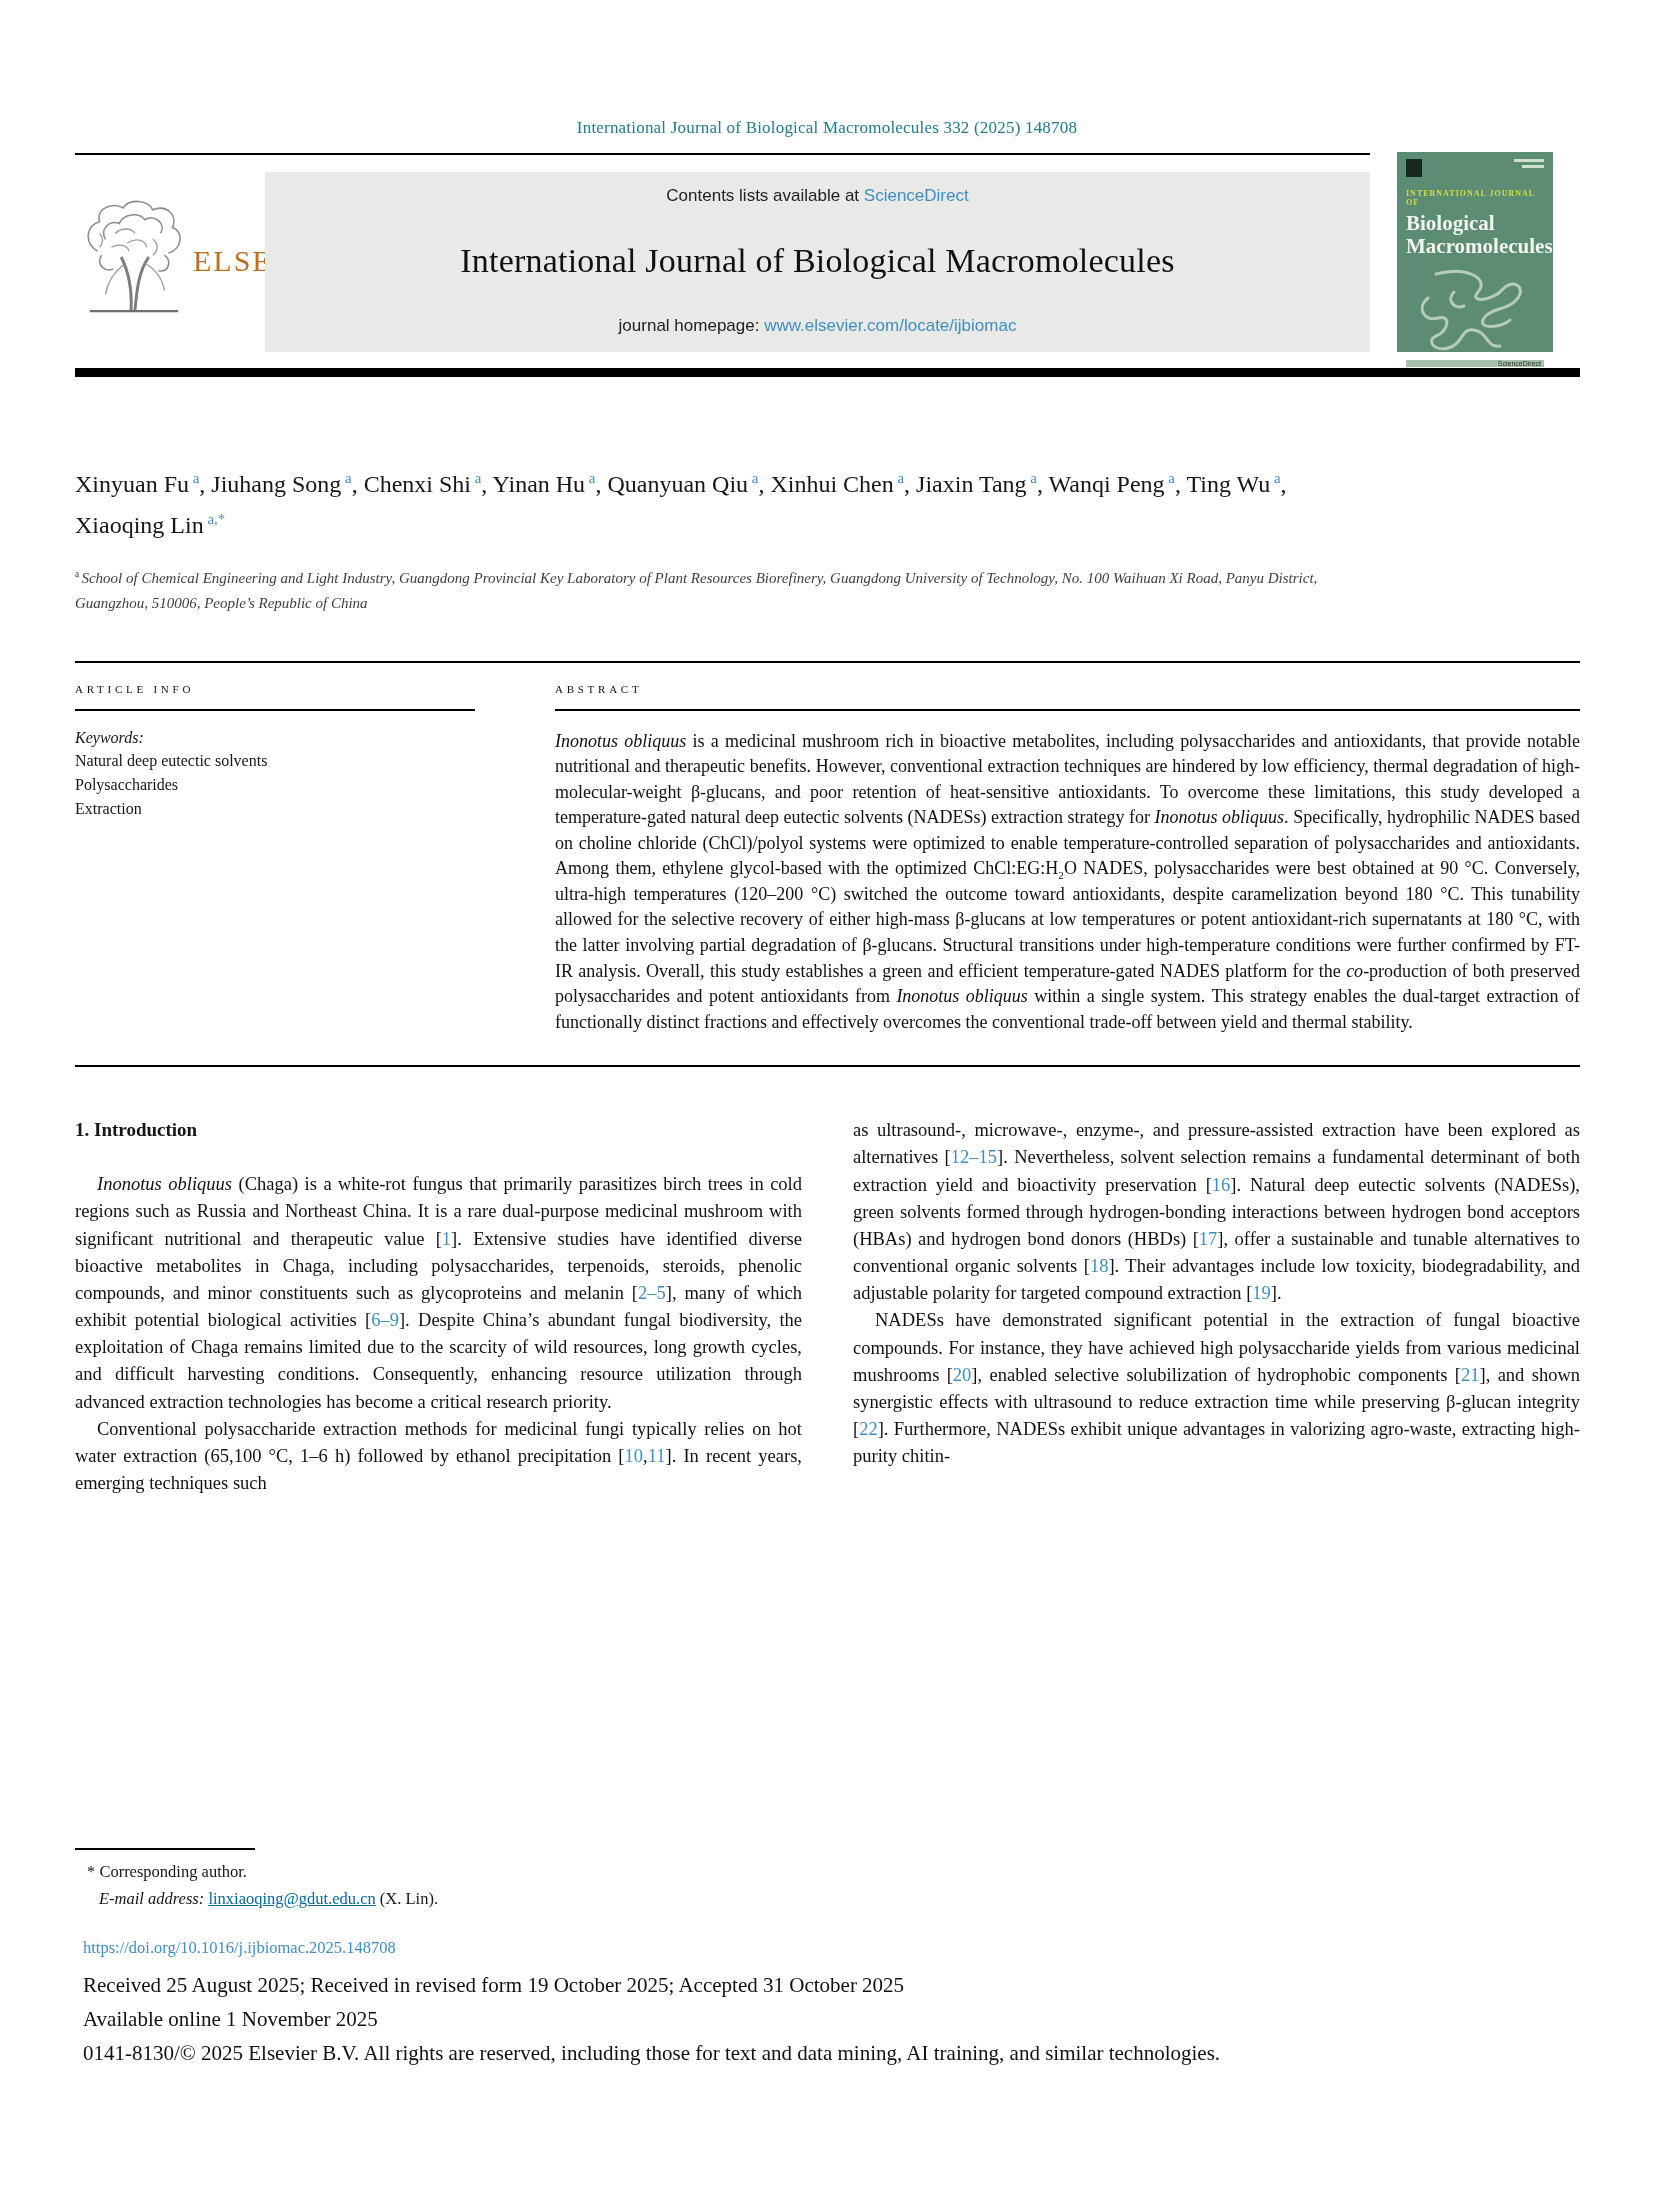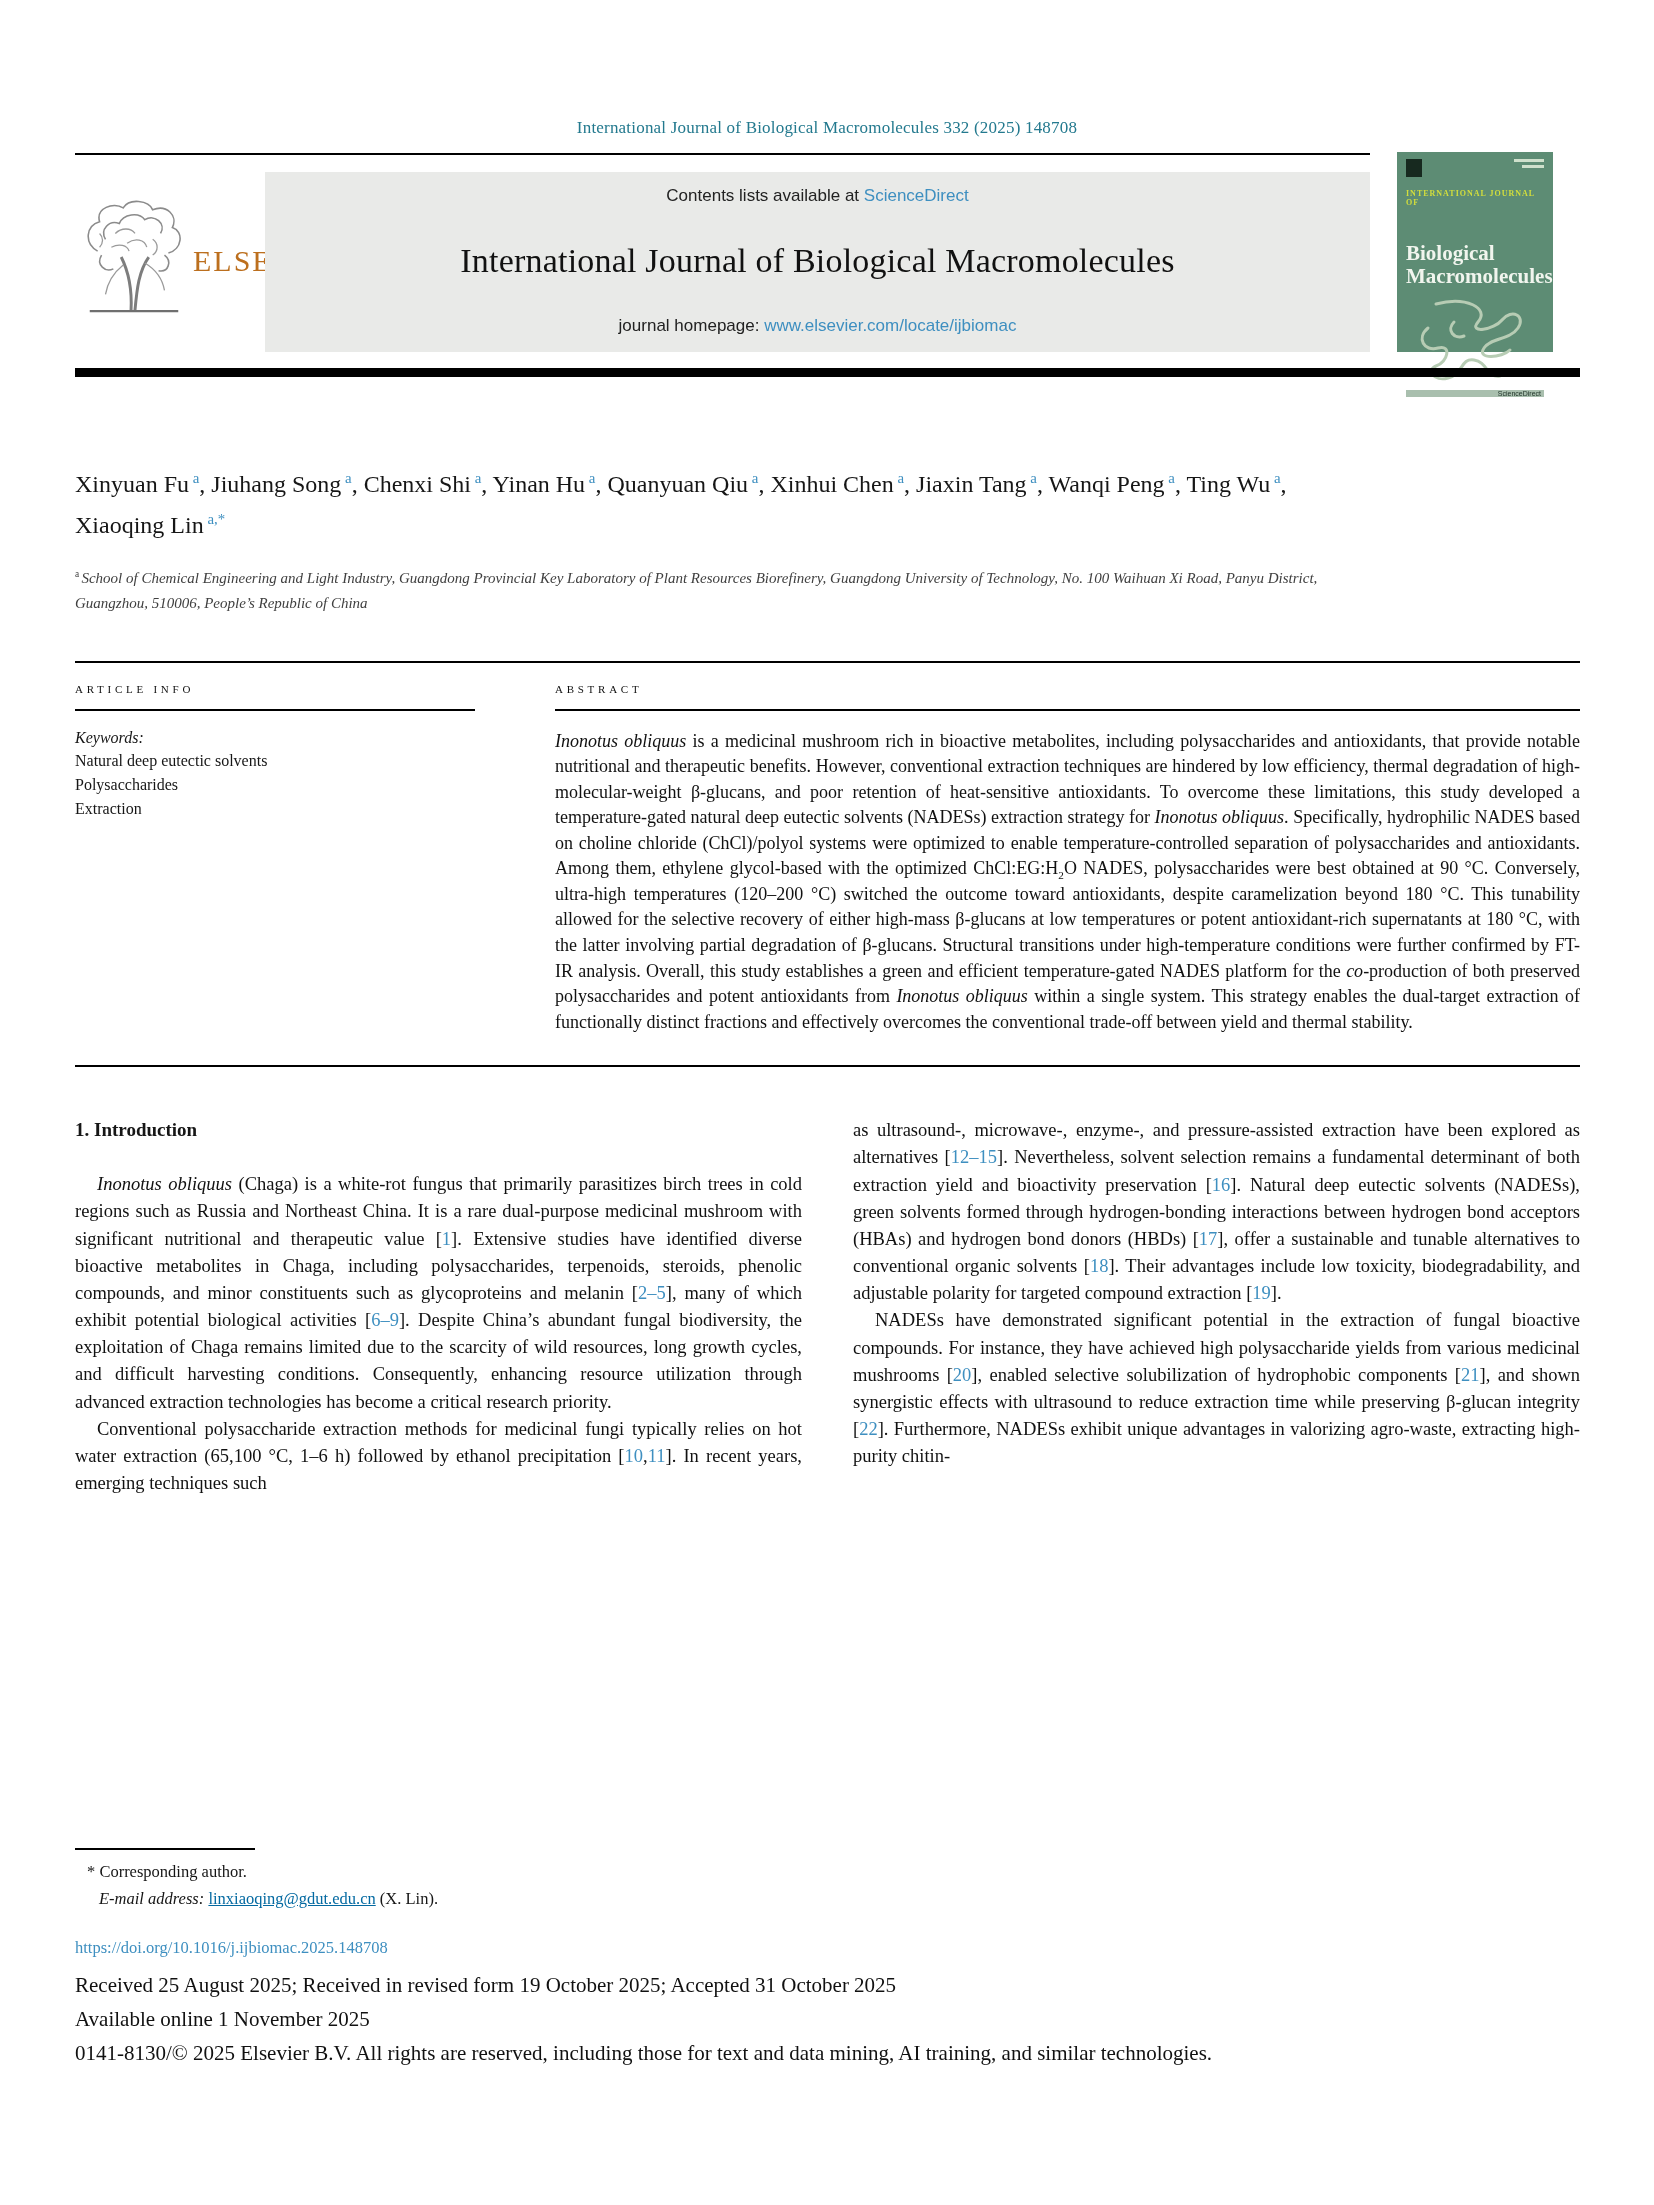--- a/index.html
+++ b/index.html
@@ -45,21 +45,21 @@
   .cover-top { display:flex; justify-content:space-between; align-items:flex-start; }
   .cover-logo { width:16px; height:18px; background:#17291f; }
   .cover-issue { display:flex; flex-direction:column; gap:3px; align-items:flex-end; }
   .cover-issue div { height:3px; background:#cfe0cc; }
   .cover-issue .l1 { width:30px; } .cover-issue .l2 { width:22px; }
   .cover-kicker {
     margin-top:12px; font-family:Liberation Serif, serif; font-weight:bold;
     font-size:8px; letter-spacing:1px; color:#d3de3c;
   }
   .cover-rule { height:3px; background:#c9d63a; margin:3px 0 2px 0; }
-  .cover-title { font-weight:bold; font-size:21px; line-height:1.08; color:#f1f5ee;margin-top:30px; }
+  .cover-title { font-weight:bold; font-size:21px; line-height:1.08; color:#f1f5ee; }
   .cover-rule2 { height:2px; background:#c9d63a; margin-top:5px; }
   .cover-art { flex:1; margin-top:2px; }
   .cover-badge-strip {
     height:11px; background:#a9bfae; display:flex; align-items:center; justify-content:flex-end;
     padding-right:3px; font-family:"Liberation Sans", sans-serif; font-size:7px; color:#1d3126;
   }
   .cover-bottom-rule { height:4px; background:#c9d63a; margin-top:4px; }
 
   .rule-thick { position:absolute; top:368px; left:75px; width:1505px; height:9px; background:#000; }
 
@@ -86,21 +86,21 @@
   .section-heading { font-size:19px; font-weight:bold; margin:2px 0 30px 0; }
   .para { font-size:18.5px; line-height:1.47; text-align:justify; color:#111; }
   .para.indent { text-indent:22px; }
 
   
   .footnote { position:absolute; top:1848px; left:75px; width:727px; }
   .footnote-rule { width:180px; height:2px; background:#000; margin-bottom:12px; }
   .footnote-line1 { font-size:16.5px; padding-left:12px; }
   .footnote-line2 { font-size:16.5px; padding-left:24px; margin-top:7px; }
 
-  .footer { position:absolute; top:1938px; left:75px; width:1505px; }
+  .footer { position:absolute; top:1938px; left:83px; width:1505px; }
   .doi { font-size:16.5px; color:#3e8fc0; margin-bottom:10px; display:inline-block; }
   .footer-line { font-size:21px; line-height:1.62; color:#111; }
 </style>
 </head>
 <body>
 
 <div class="running-head">International Journal of Biological Macromolecules 332 (2025) 148708</div>
 <div class="rule-thin"></div>
 
 <div class="banner">

